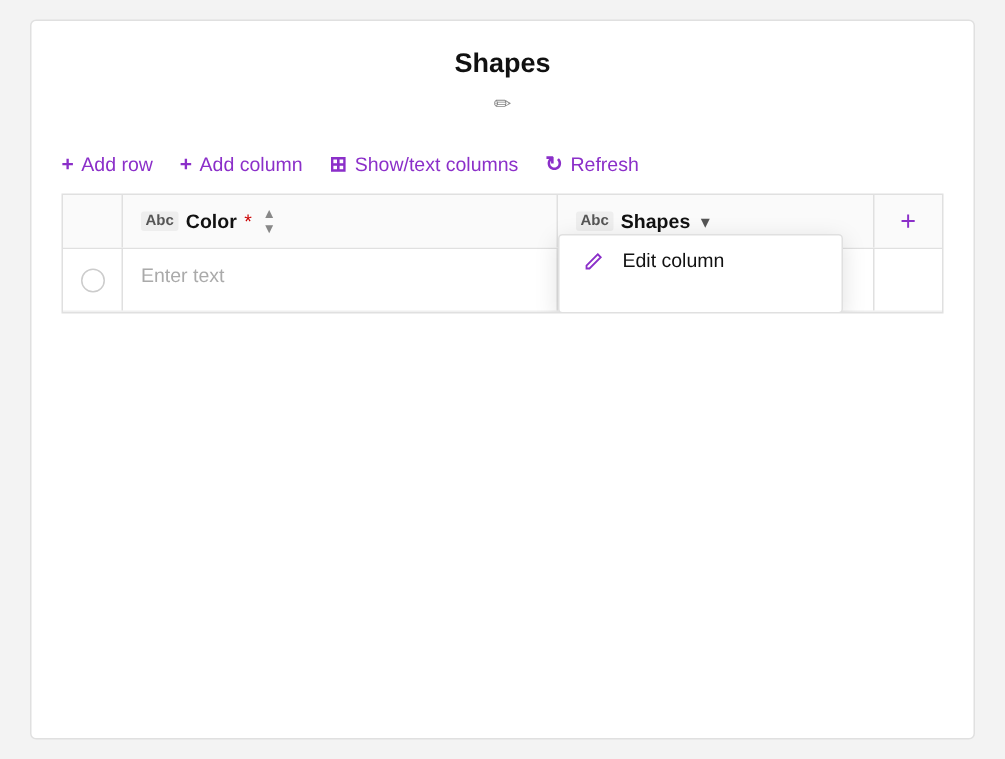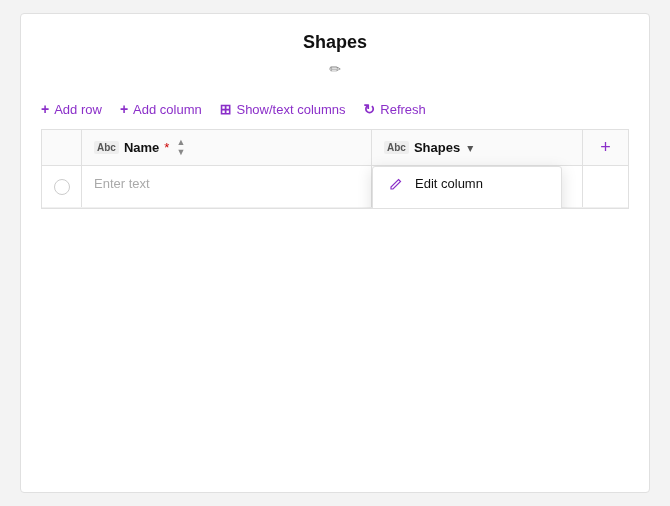--- a/index.html
+++ b/index.html
@@ -169,21 +169,21 @@
     .radio-circle {
       width: 16px;
       height: 16px;
       border-radius: 50%;
       border: 1.5px solid #ccc;
     }
 
     
     .dropdown-menu {
       position: absolute;
-      top: 36px;
+      top: 26px;
       left: 0;
       background: #fff;
       border: 1px solid #e0e0e0;
       border-radius: 3px;
       box-shadow: 0 4px 16px rgba(0,0,0,0.13);
       width: 190px;
       z-index: 100;
     }
     .dropdown-item {
       display: flex;
@@ -231,21 +231,21 @@
       <span>Refresh</span>
     </button>
   </div>
 
   <div class="table-wrapper">
 
     <div class="table-header">
       <div class="col-checkbox"></div>
       <div class="col-name-header">
         <span class="abc-badge">Abc</span>
-        <span class="col-label">Name</span>
+        <span class="col-label">Color</span>
         <span class="required-star">*</span>
         <div class="sort-icons">
           <span class="sort-icon">▲</span>
           <span class="sort-icon">▼</span>
         </div>
       </div>
       <div class="col-color-header" style="position:relative;">
         <span class="abc-badge">Abc</span>
         <span class="col-label">Shapes</span>
         <span class="chevron-icon">▾</span>

